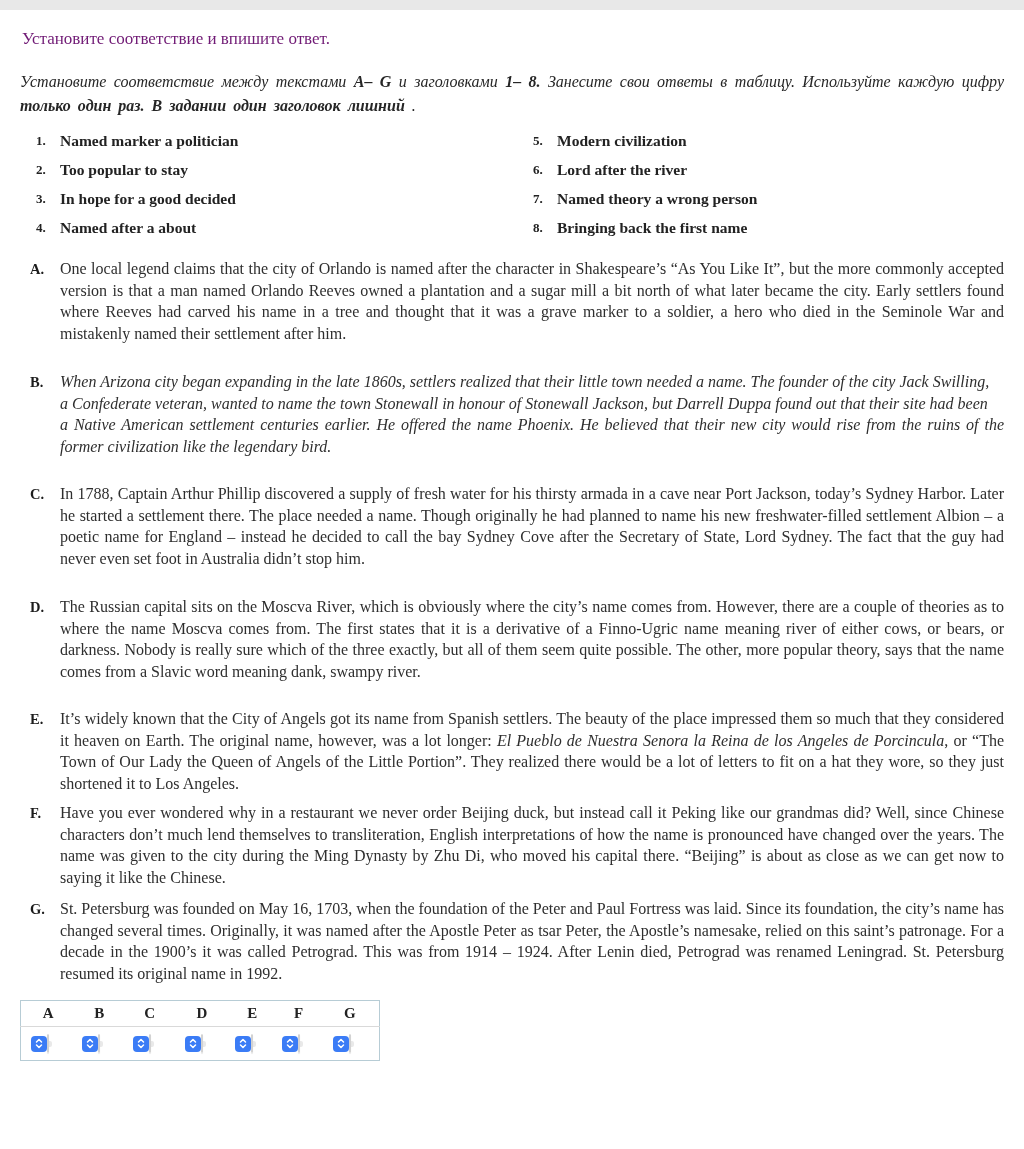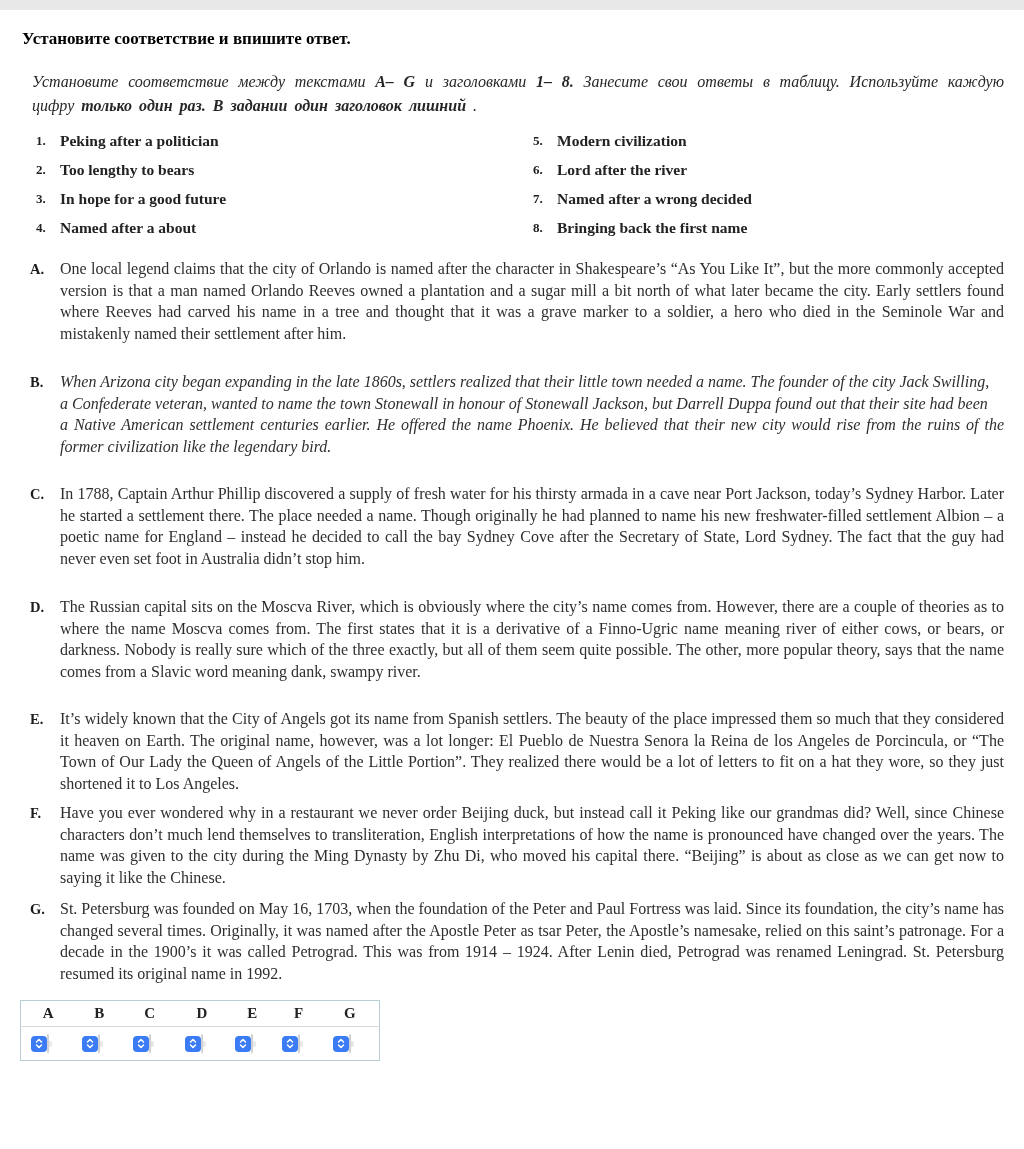--- a/index.html
+++ b/index.html
@@ -12,25 +12,25 @@
     color: #2e2e2e;
   }
   .top-strip {
     height: 10px;
     background: #e8e8e8;
   }
   .task-title {
     margin: 18px 22px 0 22px;
     font-size: 17px;
     line-height: 22px;
-    font-weight: 700;
-    color: #000000;
+    font-weight: 400;
+    color: #701a75;
   }
   .instructions {
-    margin: 20px 20px 0 32px;
+    margin: 20px 20px 0 20px;
     font-style: italic;
     font-size: 16px;
     line-height: 24px;
     text-align: justify;
     color: #262626;
     word-spacing: 3px;
   }
   .instructions .b { font-weight: 700; }
   .headings-grid {
     display: grid;
@@ -62,21 +62,21 @@
   .para-letter {
     flex: none;
     width: 30px;
     font-weight: 700;
     font-size: 14.5px;
     padding-top: 1px;
     color: #1c1c1c;
   }
   .para-body { flex: 1; }
   .preline { white-space: pre-line; font-style: italic; }
-  .it { }
+  .it { font-style: italic; }
   .para-b { margin-top: 27px; }
   .para-c { margin-top: 26px; }
   .para-d { margin-top: 27px; }
   .para-e { margin-top: 26px; }
   .para-f { margin-top: 8px; }
   .para-g { margin-top: 10px; }
   table.answer-table {
     margin: 16px 0 0 20px;
     width: 360px;
     border-collapse: collapse;
@@ -135,47 +135,47 @@
 <div class="top-strip"></div>
 
 <div class="task-title">Установите соответствие и впишите ответ.</div>
 
 <div class="instructions"><span>Установите соответствие между текстами </span><span class="b">A– G</span><span> и заголовками </span><span class="b">1– 8.</span><span> Занесите свои ответы в таблицу. Используйте каждую цифру </span><span class="b">только один раз. В задании один заголовок лишний</span><span> .</span></div>
 
 <div class="headings-grid">
   <div>
     <div class="heading-item">
         <span class="heading-num">1.</span>
-        <span>Peking after a politician</span>
+        <span>Named marker a politician</span>
       </div>
     <div class="heading-item">
         <span class="heading-num">2.</span>
-        <span>Too lengthy to bears</span>
+        <span>Too popular to stay</span>
       </div>
     <div class="heading-item">
         <span class="heading-num">3.</span>
-        <span>In hope for a good future</span>
+        <span>In hope for a good decided</span>
       </div>
     <div class="heading-item">
         <span class="heading-num">4.</span>
         <span>Named after a about</span>
       </div>
   </div>
   <div>
     <div class="heading-item">
         <span class="heading-num">5.</span>
         <span>Modern civilization</span>
       </div>
     <div class="heading-item">
         <span class="heading-num">6.</span>
         <span>Lord after the river</span>
       </div>
     <div class="heading-item">
         <span class="heading-num">7.</span>
-        <span>Named after a wrong decided</span>
+        <span>Named theory a wrong person</span>
       </div>
     <div class="heading-item">
         <span class="heading-num">8.</span>
         <span>Bringing back the first name</span>
       </div>
   </div>
 </div>
 
 <div class="texts">
   <div class="para para-a">

